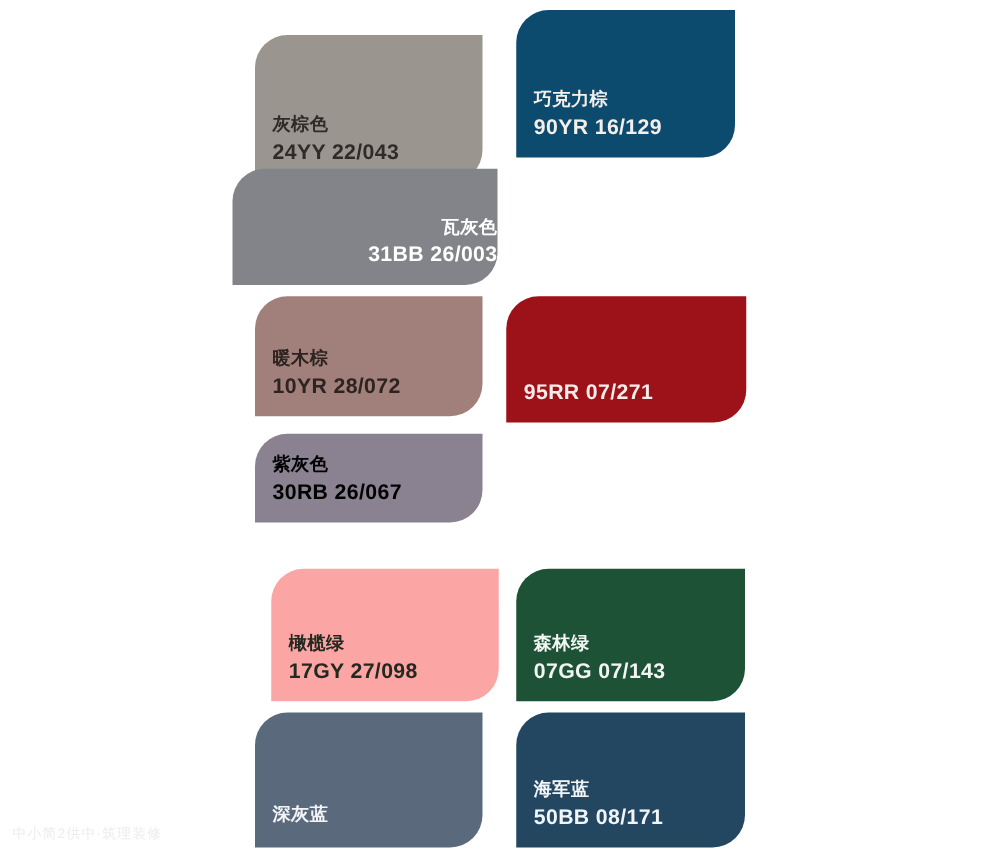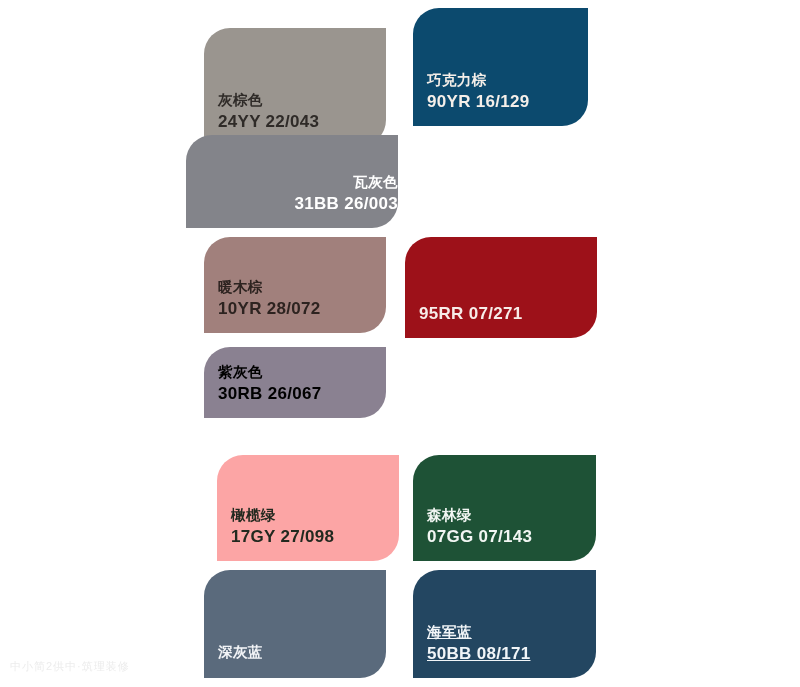--- a/index.html
+++ b/index.html
@@ -100,18 +100,18 @@
       <div class="swatch-name">橄榄绿</div>
       <div class="swatch-code">17GY 27/098</div>
     </div>
     <div class="swatch leaf" style="left: 413px; top: 455px; width: 183px; height: 106px; background: rgb(30, 82, 54); color: rgb(242, 246, 243);">
       <div class="swatch-name">森林绿</div>
       <div class="swatch-code">07GG 07/143</div>
     </div>
     <div class="swatch leaf" style="left: 204px; top: 570px; width: 182px; height: 108px; background: rgb(90, 106, 124); color: rgb(242, 244, 247);">
       <div class="swatch-name">深灰蓝</div>
     </div>
-    <div class="swatch leaf" style="left: 413px; top: 570px; width: 183px; height: 108px; background: rgb(35, 70, 97); color: rgb(241, 245, 248); text-decoration: underline;">
+    <div class="swatch leaf" style="left: 413px; top: 570px; width: 183px; height: 108px; background: rgb(35, 70, 97); color: rgb(241, 245, 248);">
       <div class="swatch-name">海军蓝</div>
       <div class="swatch-code">50BB 08/171</div>
     </div>
     <div id="watermark">中小简2供中·筑理装修</div>
 </div>
 
 </body></html>

